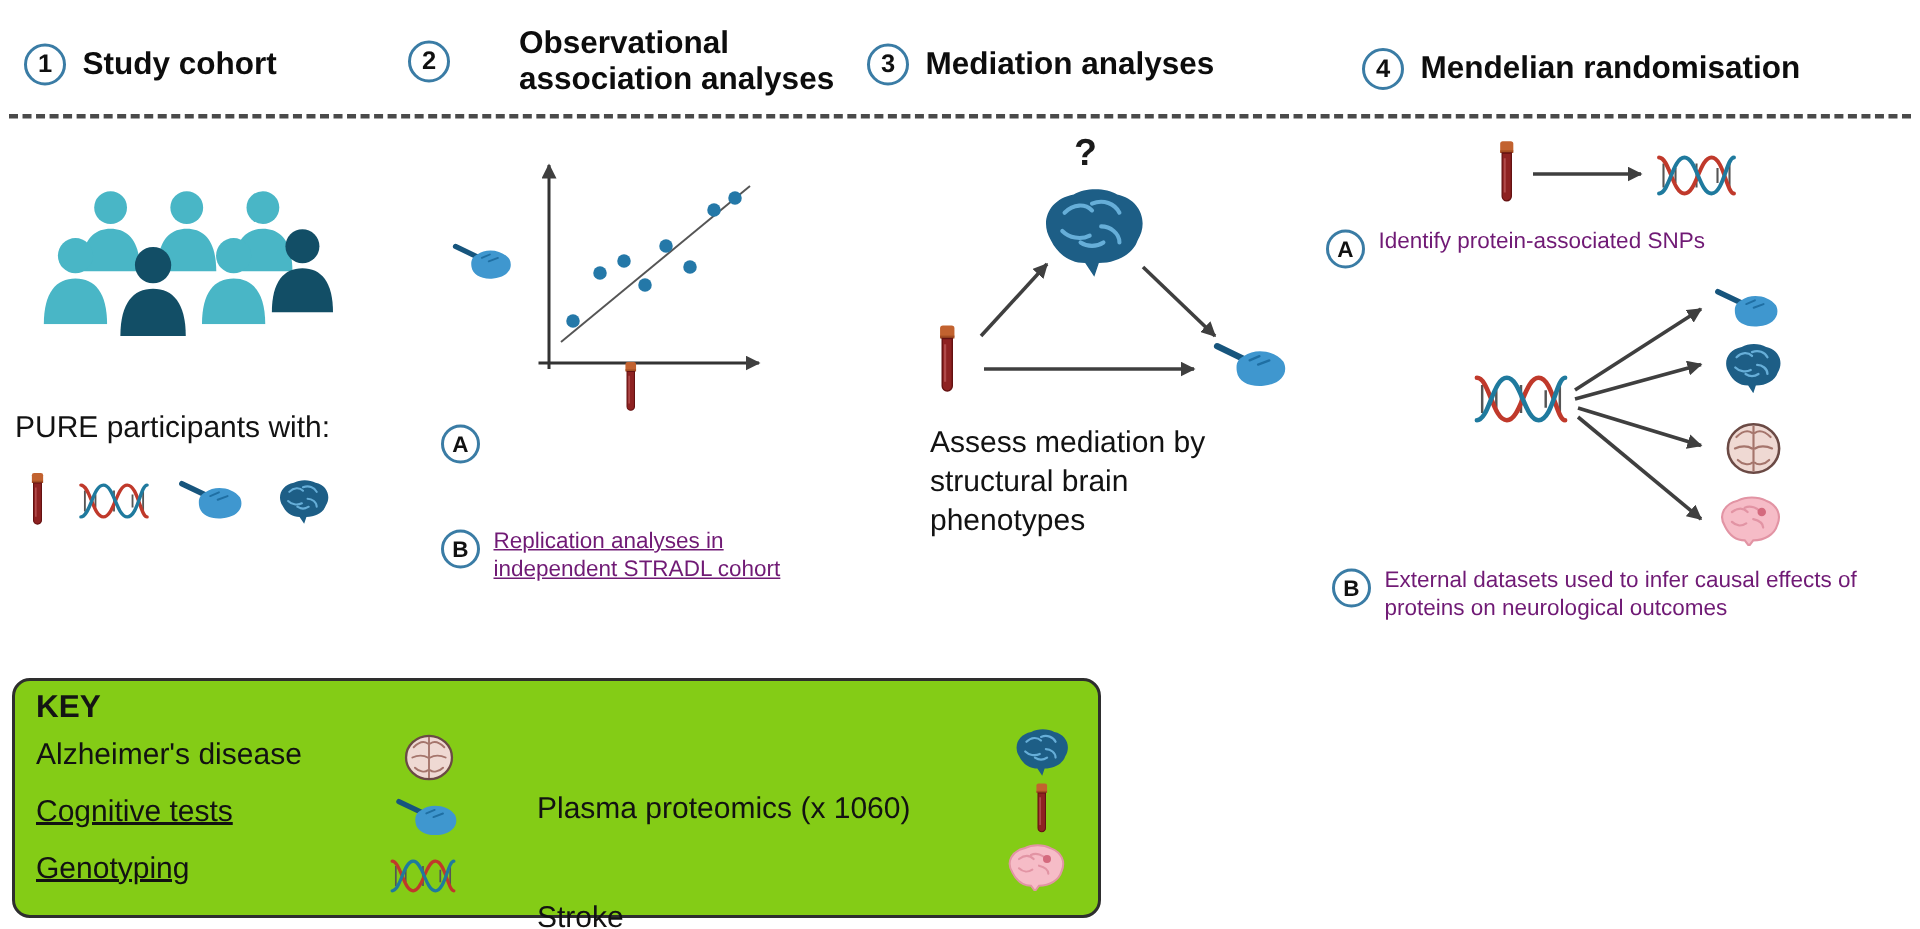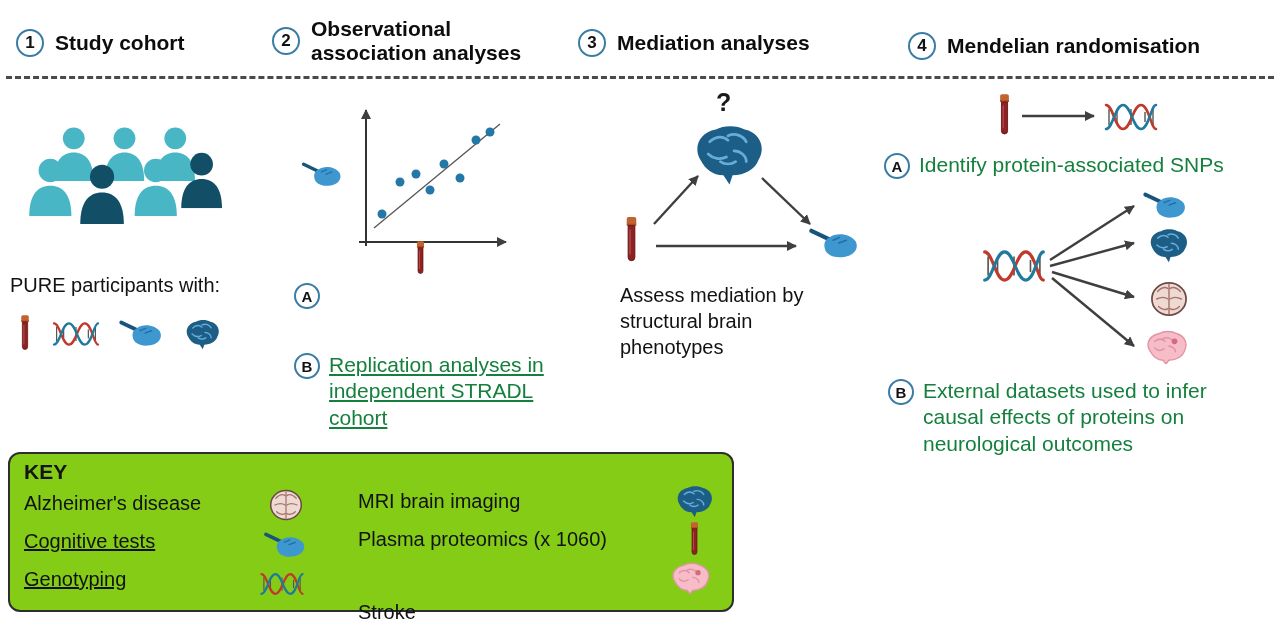--- a/index.html
+++ b/index.html
@@ -23,21 +23,21 @@
 
   .caption { position:absolute; font-size:20px; line-height:1.3; color:#121212; }
 
   
   .ab-item { position:absolute; display:flex; align-items:flex-start; gap:9px; }
   .ab-circle {
     width:26px; height:26px; border:2px solid #3a7ca5; border-radius:50%;
     display:flex; align-items:center; justify-content:center;
     font-weight:700; font-size:15px; color:#111; background:#fff; flex:none; margin-top:1px;
   }
-  .ab-text { font-size:21px; line-height:1.26; color:#15803d; }
+  .ab-text { font-size:15px; line-height:1.26; color:#701a75; }
 
   .qmark { position:absolute; font-size:25px; font-weight:800; color:#1a1a1a; }
 
   
   .key-box {
     position:absolute; left:8px; top:452px; width:726px; height:160px;
     border:2.5px solid #2e2e2e; border-radius:12px; background:#84cc16;
   }
   .key-title { position:absolute; left:14px; top:6px; font-size:21px; font-weight:700; }
   .key-label { position:absolute; font-size:20px; color:#121212; }
@@ -98,21 +98,21 @@
 </svg>
 
 <div id="canvas">
 
   <div class="step" style="left:16px; top:29px;">
     <div class="num-circle">1</div>
     <div class="step-title">Study cohort</div>
   </div>
   <div class="step" style="left:272px; top:17px;">
     <div class="num-circle">2</div>
-    <div class="step-title" style="width:215px;">Observational association analyses</div>
+    <div class="step-title" style="width:215px;margin-left:35px;">Observational association analyses</div>
   </div>
   <div class="step" style="left:578px; top:29px;">
     <div class="num-circle">3</div>
     <div class="step-title">Mediation analyses</div>
   </div>
   <div class="step" style="left:908px; top:32px;">
     <div class="num-circle">4</div>
     <div class="step-title">Mendelian randomisation</div>
   </div>
 
@@ -242,21 +242,20 @@
     <div class="key-label" style="left:14px; top:76px;text-decoration:underline;">Cognitive tests</div>
     <svg class="icon" style="left:252px; top:78px;" width="46" height="27" viewBox="0 0 54 34">
         <use href="#icon-hand"></use>
       </svg>
 
     <div class="key-label" style="left:14px; top:114px;text-decoration:underline;">Genotyping</div>
     <svg class="icon" style="left:246px; top:116px;" width="52" height="28" viewBox="0 0 54 34">
         <use href="#icon-dna"></use>
       </svg>
 
-    <div class="key-label" style="left:348px; top:36px;">MRI brain imaging</div>
     <svg class="icon" style="left:660px; top:30px;" width="48" height="34" viewBox="0 0 54 42">
         <use href="#icon-brain"></use>
       </svg>
 
     <div class="key-label" style="left:348px; top:74px;">Plasma proteomics (x 1060)</div>
     <svg class="icon" style="left:676px; top:66px;" width="17" height="40" viewBox="0 0 24 52">
         <use href="#icon-tube"></use>
       </svg>
 
     <div class="key-label" style="left:348px; top:112px;margin-top:35px;">Stroke</div>

